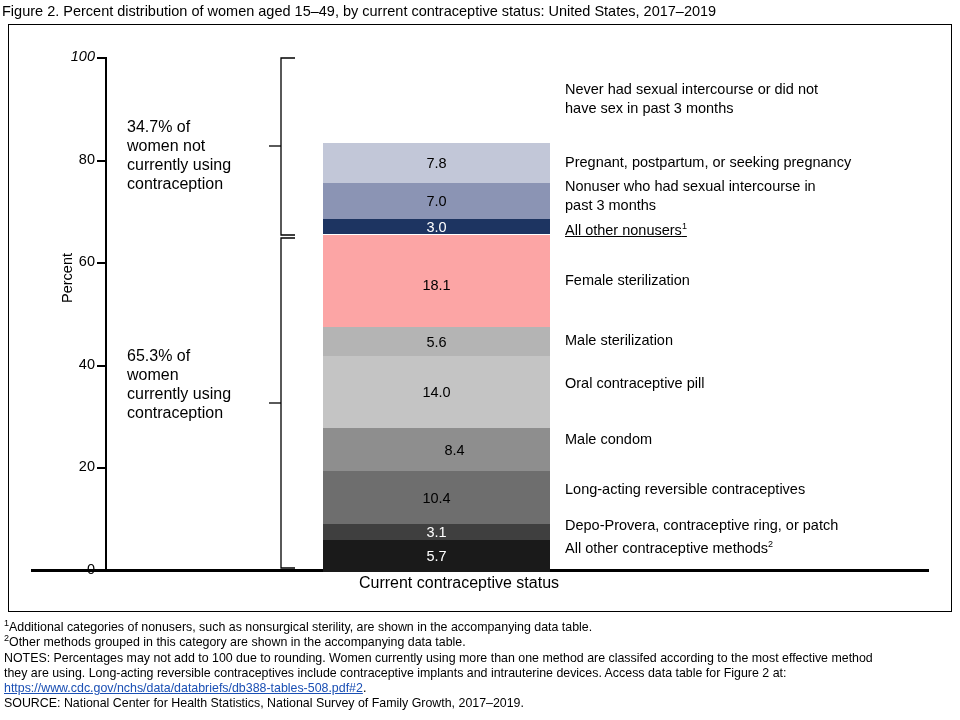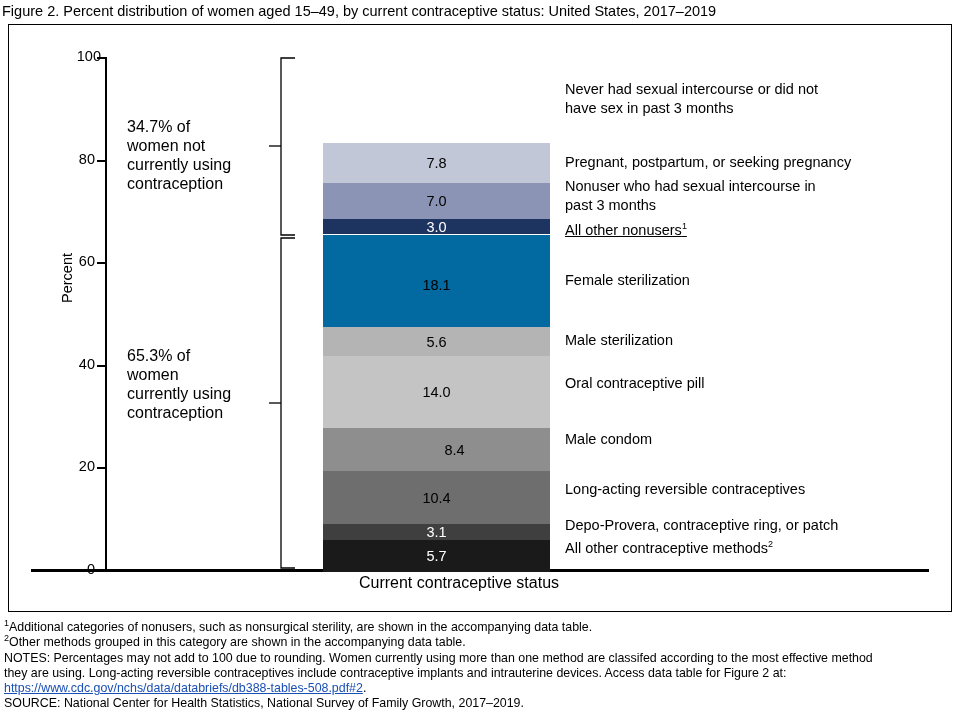--- a/index.html
+++ b/index.html
@@ -156,21 +156,21 @@
 
   <div class="chart-frame">
 
     <div class="y-axis-label">Percent</div>
 
     <div class="y-axis-line"></div>
     <div class="x-axis-line"></div>
 
     <div class="tick-wrap" style="top:32px;">
       <div class="tick" style="top:0px;"></div>
-      <div class="tick-label" style="top:-9px; right:6px;">100</div>
+      <div class="tick-label" style="top:-9px; right:12px;font-style:italic;">100</div>
     </div>
     <div class="tick-wrap" style="top:134.6px;">
       <div class="tick" style="top:0px;"></div>
       <div class="tick-label" style="top:-9px; right:12px;">80</div>
     </div>
     <div class="tick-wrap" style="top:237.2px;">
       <div class="tick" style="top:0px;"></div>
       <div class="tick-label" style="top:-9px; right:12px;">60</div>
     </div>
     <div class="tick-wrap" style="top:339.8px;">
@@ -212,21 +212,21 @@
     <div class="bar">
       <div class="seg" style="top:86.2px; height:40.0px; background:#c2c7d8;">
         <span>7.8</span>
       </div>
       <div class="seg" style="top:126.2px; height:35.9px; background:#8b94b4;">
         <span>7.0</span>
       </div>
       <div class="seg" style="top:162.1px; height:15.4px; background:#1d3461; color:#ffffff;">
         <span>3.0</span>
       </div>
-      <div class="seg" style="top:177.5px; height:100px; background:#0369a1;">
+      <div class="seg" style="top:177.5px; height:100px; background:#fca5a5;">
         <span>18.1</span>
       </div>
       <div class="seg" style="top:270.4px; height:28.7px; background:#b4b4b4;">
         <span>5.6</span>
       </div>
       <div class="seg" style="top:299.1px; height:71.8px; background:#c4c4c4;">
         <span>14.0</span>
       </div>
       <div class="seg" style="top:370.9px; height:44px; background:#8e8e8e;padding-left:36px;">
         <span>8.4</span>

